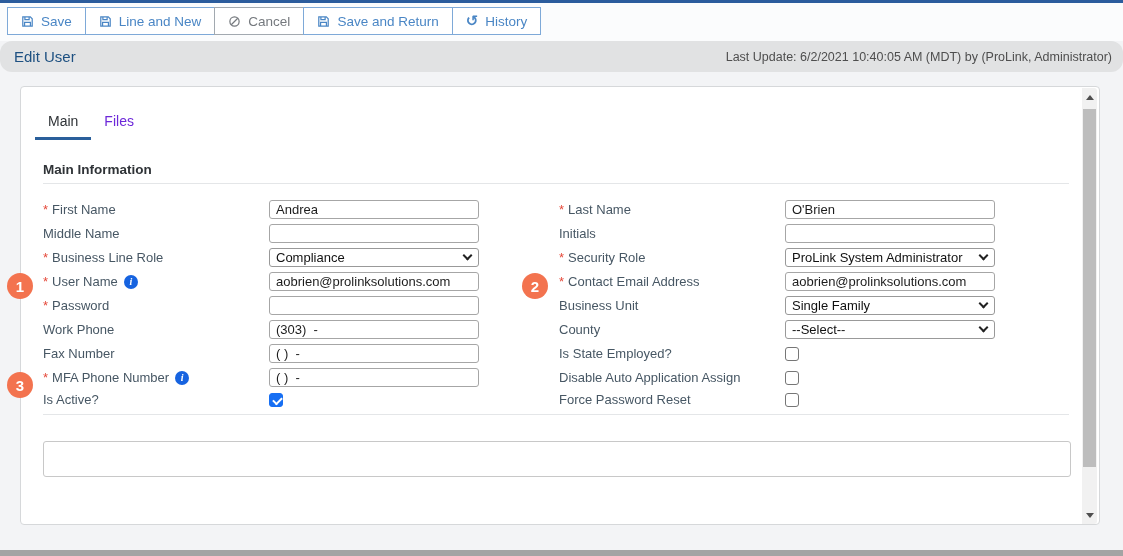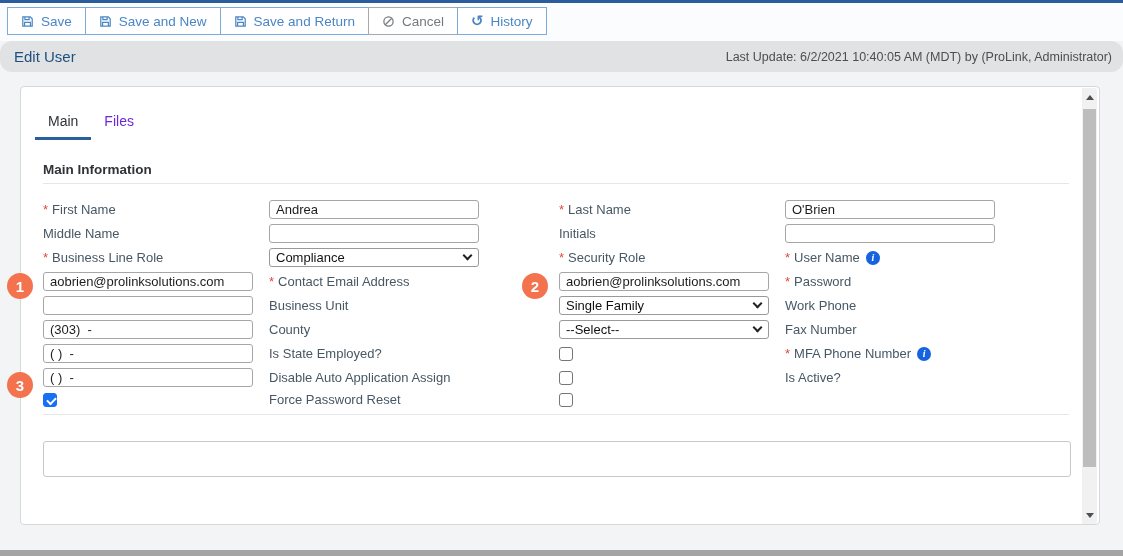--- a/index.html
+++ b/index.html
@@ -113,41 +113,41 @@
       <span>Save</span>
     </button>
     <button class="tbtn">
       <span class="ticon">
         <svg width="13" height="13" viewBox="0 0 16 16" fill="none" stroke="currentColor" stroke-width="1.5">
           <path d="M2.2 2.2h9.2l2.4 2.4v9.2H2.2z"></path>
             <path d="M4.8 2.4v3.4h5.2V2.4"></path>
             <path d="M4.4 13.6V9.2h7.2v4.4"></path>
         </svg>
       </span>
-      <span>Save and New</span>
+      <span>Line and New</span>
+    </button>
+    <button class="tbtn muted">
+      <span class="ticon">
+        <svg width="13" height="13" viewBox="0 0 16 16" fill="none" stroke="currentColor" stroke-width="1.5">
+          <circle cx="8" cy="8" r="5.7"></circle>
+            <line x1="4" y1="12" x2="12" y2="4"></line>
+        </svg>
+      </span>
+      <span>Cancel</span>
     </button>
     <button class="tbtn">
       <span class="ticon">
         <svg width="13" height="13" viewBox="0 0 16 16" fill="none" stroke="currentColor" stroke-width="1.5">
           <path d="M2.2 2.2h9.2l2.4 2.4v9.2H2.2z"></path>
             <path d="M4.8 2.4v3.4h5.2V2.4"></path>
             <path d="M4.4 13.6V9.2h7.2v4.4"></path>
         </svg>
       </span>
       <span>Save and Return</span>
     </button>
-    <button class="tbtn muted">
-      <span class="ticon">
-        <svg width="13" height="13" viewBox="0 0 16 16" fill="none" stroke="currentColor" stroke-width="1.5">
-          <circle cx="8" cy="8" r="5.7"></circle>
-            <line x1="4" y1="12" x2="12" y2="4"></line>
-        </svg>
-      </span>
-      <span>Cancel</span>
-    </button>
     <button class="tbtn">
       <span class="ticon hist-glyph">↺</span>
       <span>History</span>
     </button>
   </div>
 </div>
 
 <div class="header-bar">
   <span class="page-title">Edit User</span>
   <span class="last-update">Last Update: 6/2/2021 10:40:05 AM (MDT) by (ProLink, Administrator)</span>
@@ -196,20 +196,26 @@
       <div class="control-cell">
         <div class="tselect">
           <span class="val">Compliance</span>
           <span class="chev"></span>
         </div>
       </div>
       <div class="label-cell">
         <span class="req">*</span>
         <span>Security Role</span>
       </div>
+      <div class="control-cell">
+        <div class="tselect">
+          <span class="val">ProLink System Administrator</span>
+          <span class="chev"></span>
+        </div>
+      </div>
       <div class="label-cell">
         <span class="req">*</span>
         <span>User Name</span>
         <span class="info-badge">i</span>
       </div>
       <div class="control-cell">
         <input class="tinput" type="text" value="aobrien@prolinksolutions.com" style="">
       </div>
       <div class="label-cell">
         <span class="req">*</span>

